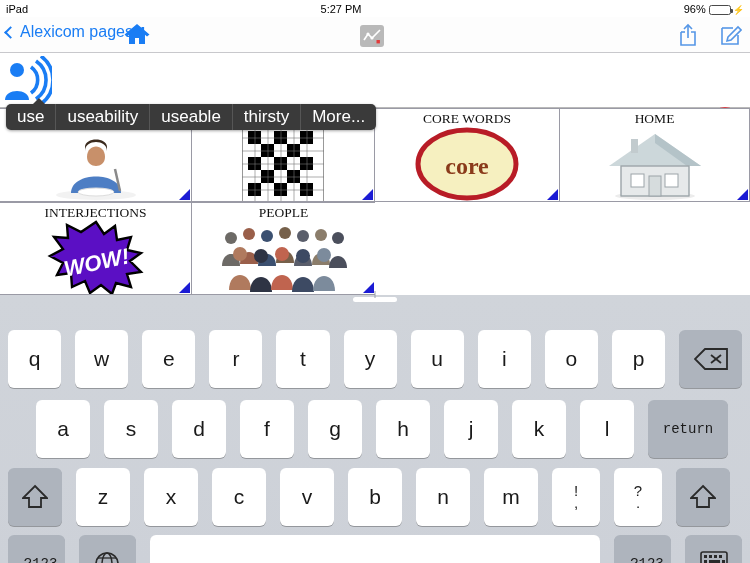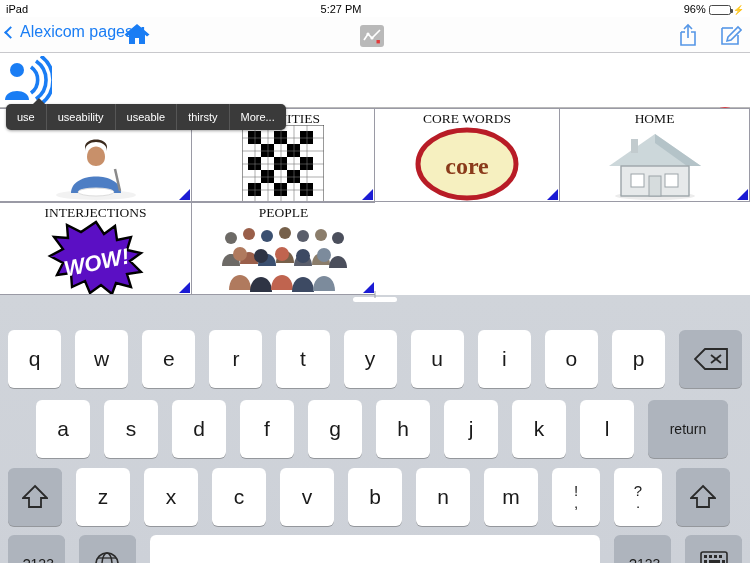--- a/index.html
+++ b/index.html
@@ -93,21 +93,21 @@
 
   
   .suggest {
     position:absolute; top:104px; left:6px; height:26px;
     background:#3a3a3a; border-radius:5px;
     display:flex; align-items:stretch; z-index:30;
     box-shadow:0 1px 3px rgba(0,0,0,.35);
   }
   .sug-item {
     display:flex; align-items:center; justify-content:center;
-    padding:0 11px; color:#fff; font-size:11px;
+    padding:0 11px; color:#fff; font-size:17px;
     border-right:1px solid #565656; white-space:nowrap;
   }
   .sug-item:last-child { border-right:none; }
   .sug-arrow {
     position:absolute; top:-6px; left:26px;
     width:0; height:0; border-style:solid;
     border-width:0 7px 7px 7px; border-color:transparent transparent #3a3a3a transparent;
   }
 
   
@@ -123,21 +123,21 @@
     position:absolute; top:-6px; left:50%; transform:translateX(-50%);
     width:1px; height:7px; background:#9aa0aa;
   }
   .kb-row { position:absolute; left:0; width:750px; display:flex; }
   .key {
     background:#ffffff; border-radius:6px; color:#1a1a1a;
     display:flex; align-items:center; justify-content:center;
     font-size:21px; box-shadow:0 1px 0 rgba(0,0,0,0.28);
     user-select:none;
   }
-  .key.dark { background:#aeb4bd; }
+  .key.dark { background:#aeb4bd;font-family:Liberation Mono, monospace; }
   .key.smalltext { font-size:14px; }
   .key.punct { flex-direction:column; font-size:15px; line-height:12px; padding:5px 0; }
   .key.punct .pu { font-size:15px; }
   .key.punct .pl { font-size:15px; }
   .spacer { flex:0 0 auto; }
 
   .row1 { top:35px; }
   .row2 { top:105px; }
   .row3 { top:173px; }
   .row4 { top:240px; }

